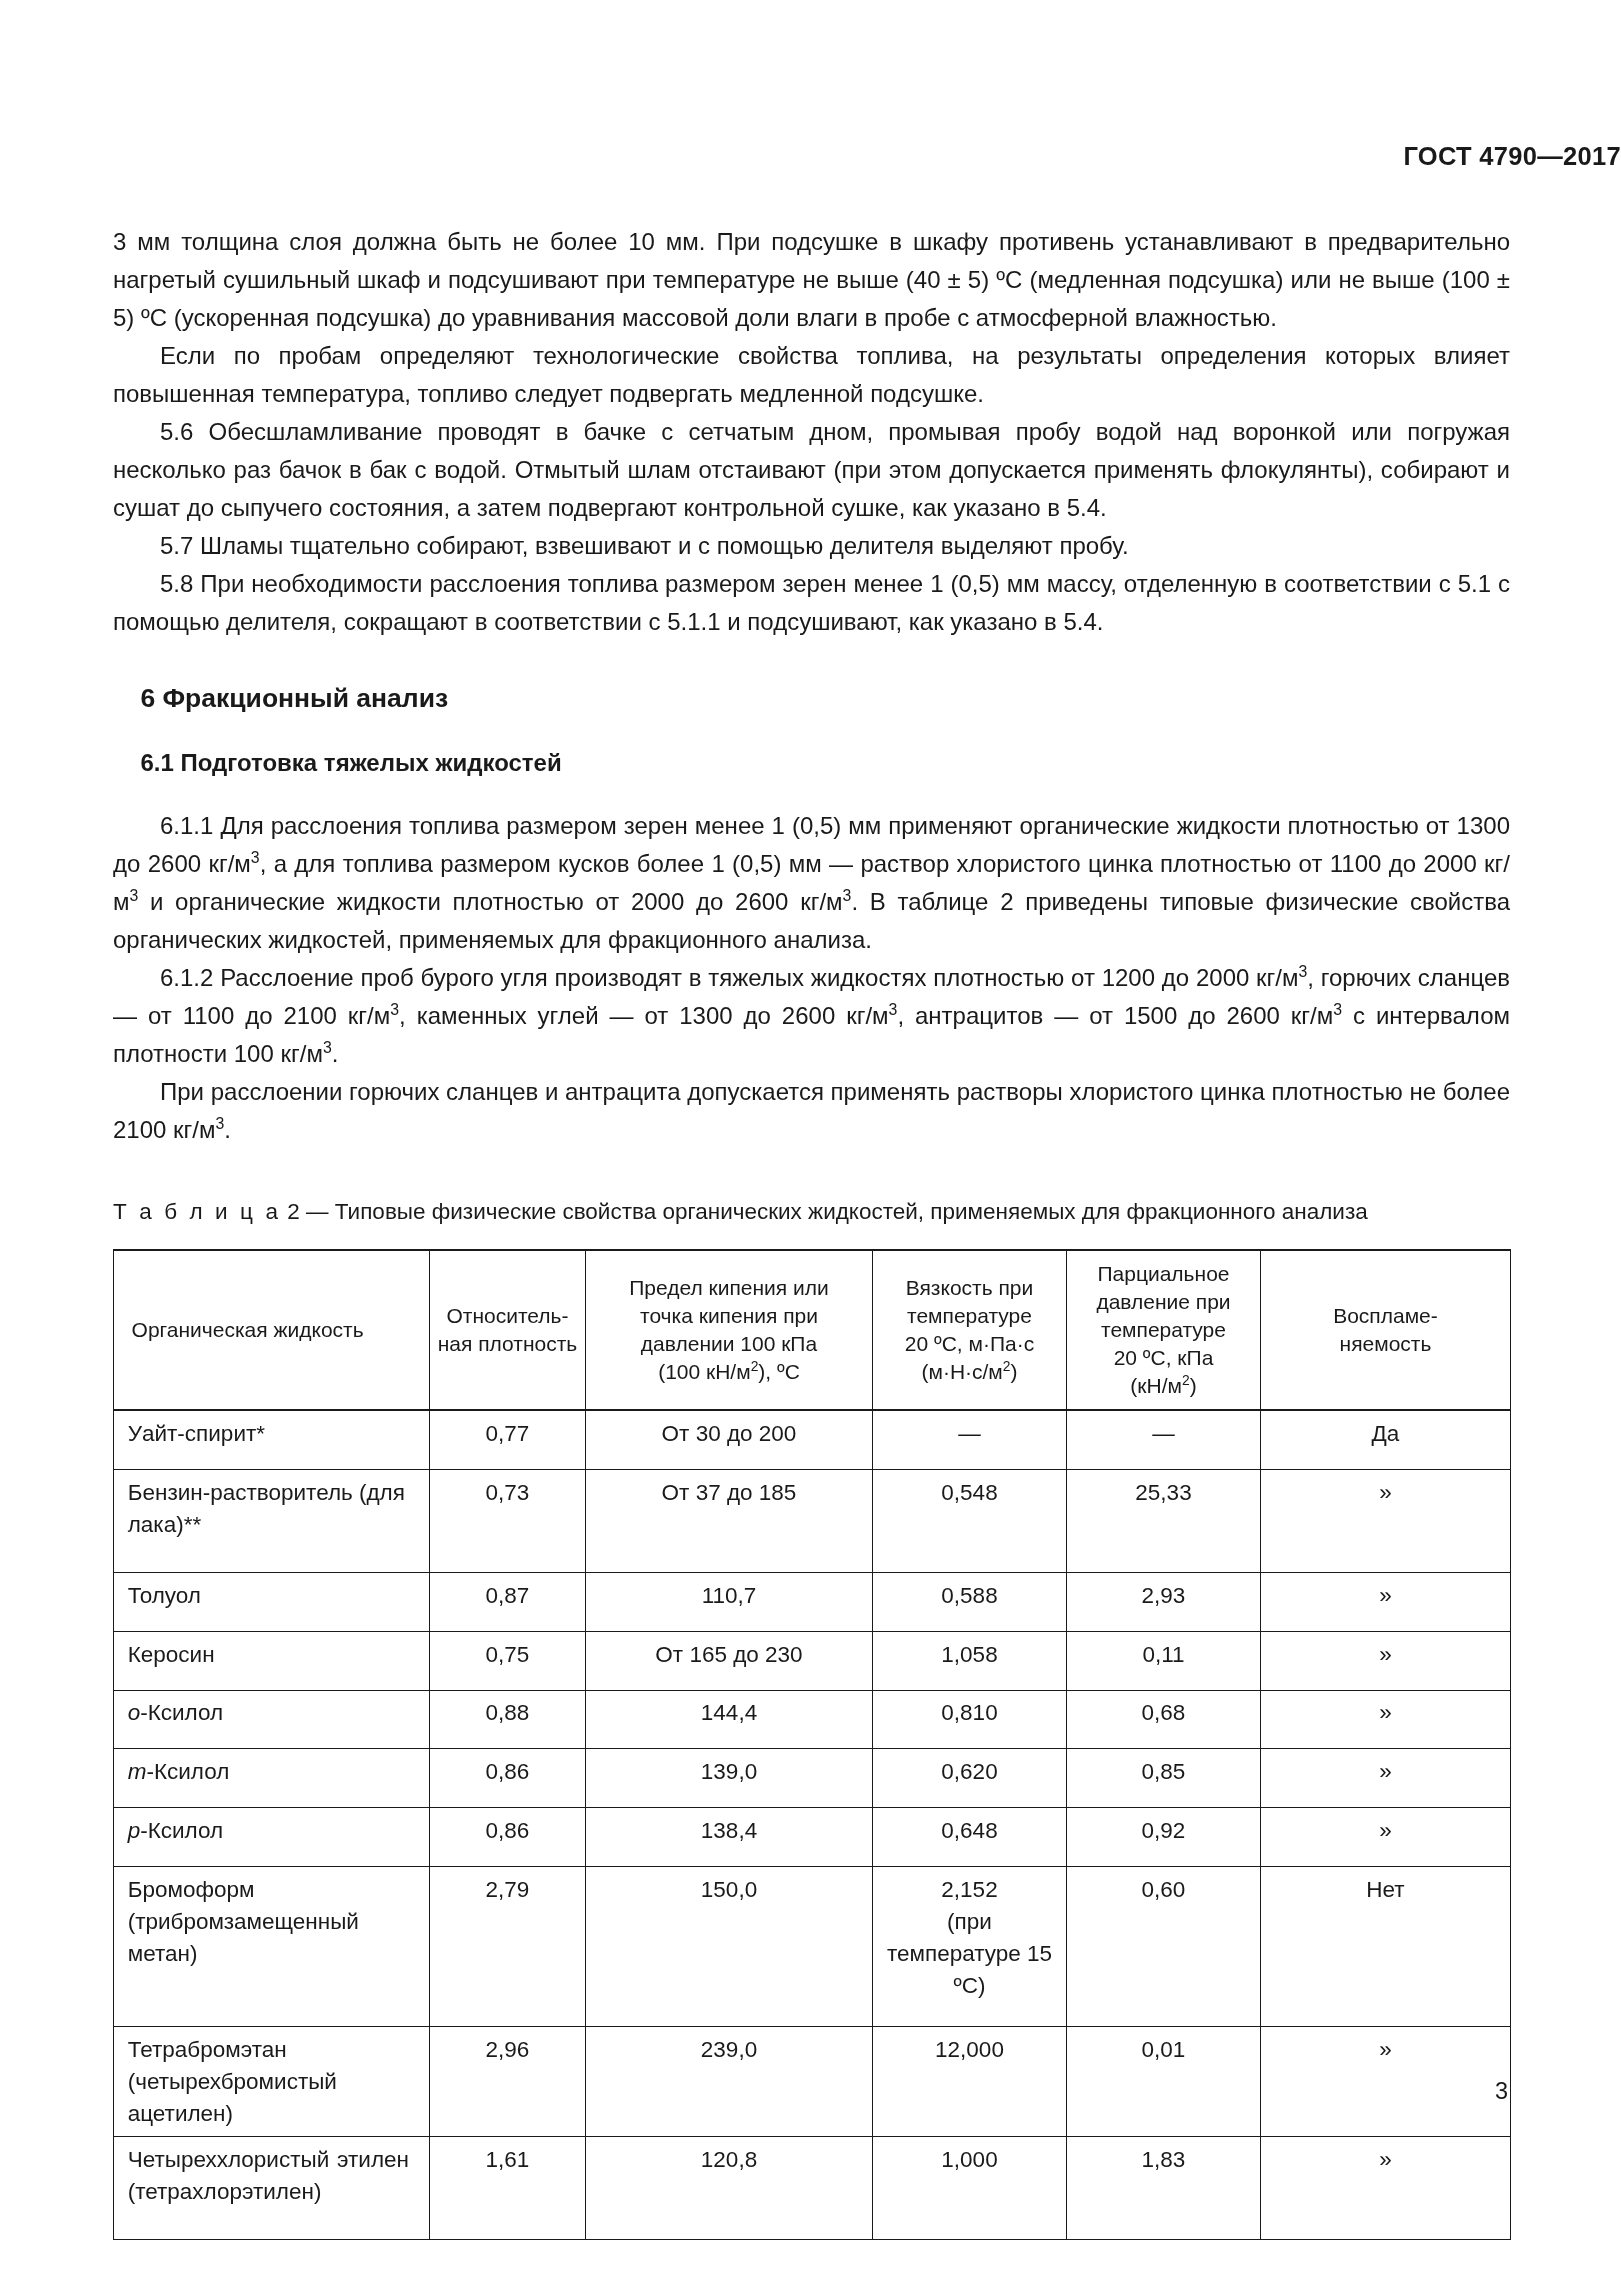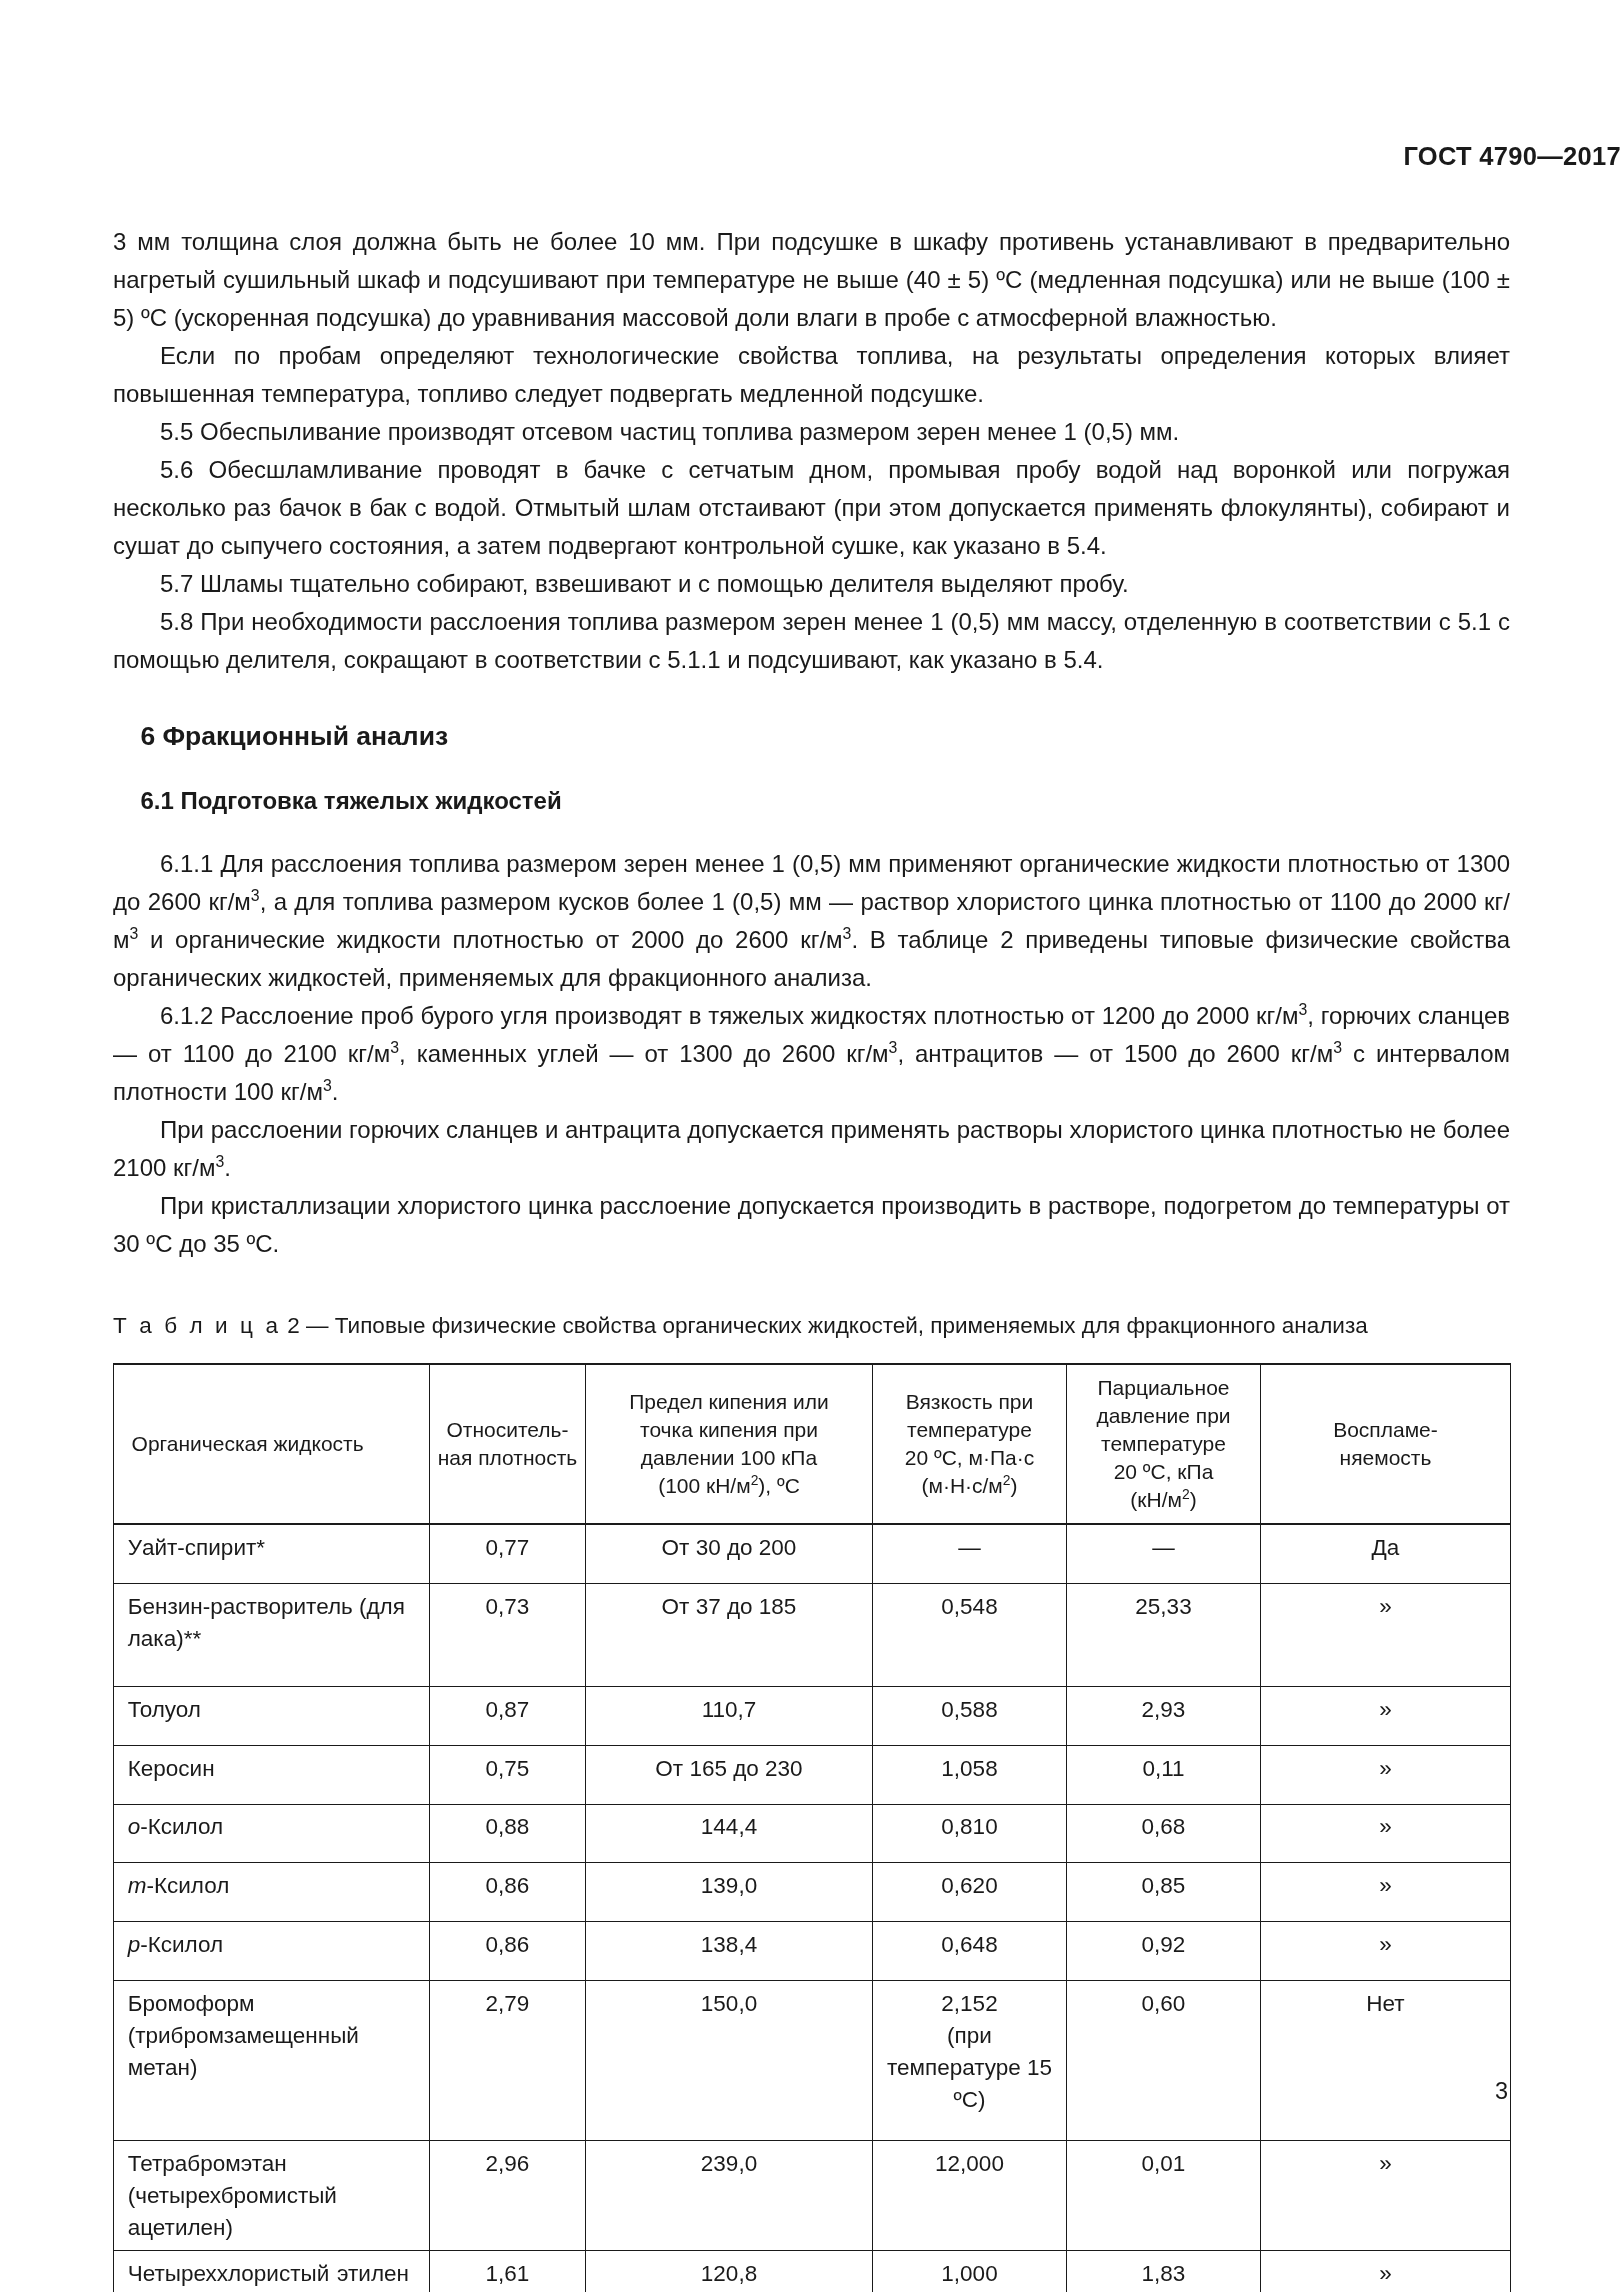--- a/index.html
+++ b/index.html
@@ -169,35 +169,33 @@
 <div class="page">
 
   <div class="doc-header">ГОСТ 4790—2017</div>
 
   <div class="content">
 
     <div class="body-block">
 
       <p class="para">3 мм толщина слоя должна быть не более 10 мм. При подсушке в шкафу противень устанавливают в предварительно нагретый сушильный шкаф и подсушивают при температуре не выше (40 ± 5) ºС (медленная подсушка) или не выше (100 ± 5) ºС (ускоренная подсушка) до уравнивания массовой доли влаги в пробе с атмосферной влажностью.</p>
       <p class="para indent">Если по пробам определяют технологические свойства топлива, на результаты определения которых влияет повышенная температура, топливо следует подвергать медленной подсушке.</p>
-      <p class="para indent">5.5 Обеспыливание производят отсевом частиц топлива размером зерен менее 1 (0,5) мм.</p>
       <p class="para indent">5.6 Обесшламливание проводят в бачке с сетчатым дном, промывая пробу водой над воронкой или погружая несколько раз бачок в бак с водой. Отмытый шлам отстаивают (при этом допускается применять флокулянты), собирают и сушат до сыпучего состояния, а затем подвергают контрольной сушке, как указано в 5.4.</p>
       <p class="para indent">5.7 Шламы тщательно собирают, взвешивают и с помощью делителя выделяют пробу.</p>
       <p class="para indent">5.8 При необходимости расслоения топлива размером зерен менее 1 (0,5) мм массу, отделенную в соответствии с 5.1 с помощью делителя, сокращают в соответствии с 5.1.1 и подсушивают, как указано в 5.4.</p>
 
       <h2 class="sec">6 Фракционный анализ</h2>
       <h3 class="subsec">6.1 Подготовка тяжелых жидкостей</h3>
 
       <p class="para indent after-head"><span>6.1.1 Для расслоения топлива размером зерен менее 1 (0,5) мм применяют органические жидкости плотностью от 1300 до 2600 кг/м</span><sup>3</sup><span>, а для топлива размером кусков более 1 (0,5) мм — раствор хлористого цинка плотностью от 1100 до 2000 кг/м</span><sup>3</sup><span> и органические жидкости плотностью от 2000 до 2600 кг/м</span><sup>3</sup><span>. В таблице 2 приведены типовые физические свойства органических жидкостей, применяемых для фракционного анализа.</span></p>
 
       <p class="para indent"><span>6.1.2 Расслоение проб бурого угля производят в тяжелых жидкостях плотностью от 1200 до 2000 кг/м</span><sup>3</sup><span>, горючих сланцев — от 1100 до 2100 кг/м</span><sup>3</sup><span>, каменных углей — от 1300 до 2600 кг/м</span><sup>3</sup><span>, антрацитов — от 1500 до 2600 кг/м</span><sup>3</sup><span> с интервалом плотности 100 кг/м</span><sup>3</sup><span>.</span></p>
 
       <p class="para indent"><span>При расслоении горючих сланцев и антрацита допускается применять растворы хлористого цинка плотностью не более 2100 кг/м</span><sup>3</sup><span>.</span></p>
 
-      <p class="para indent">При кристаллизации хлористого цинка расслоение допускается производить в растворе, подогретом до температуры от 30 ºС до 35 ºС.</p>
 
       <div class="table-caption"><span class="sp-letters">Т а б л и ц а</span> <span>2</span><span> — </span><span>Типовые физические свойства органических жидкостей, применяемых для фракционного анализа</span></div>
 
       <div class="tbl-wrap">
         <table class="t2">
           <colgroup>
             <col class="c1">
               <col class="c2">
               <col class="c3">
               <col class="c4">

